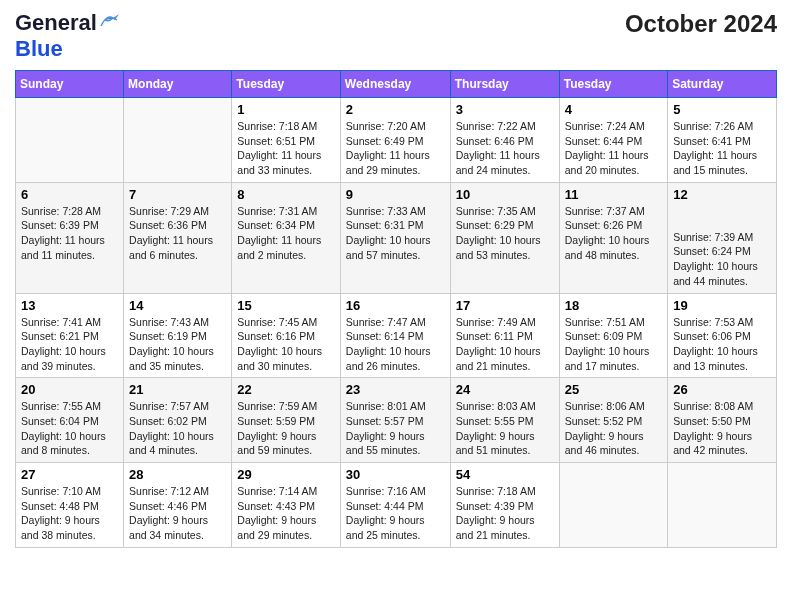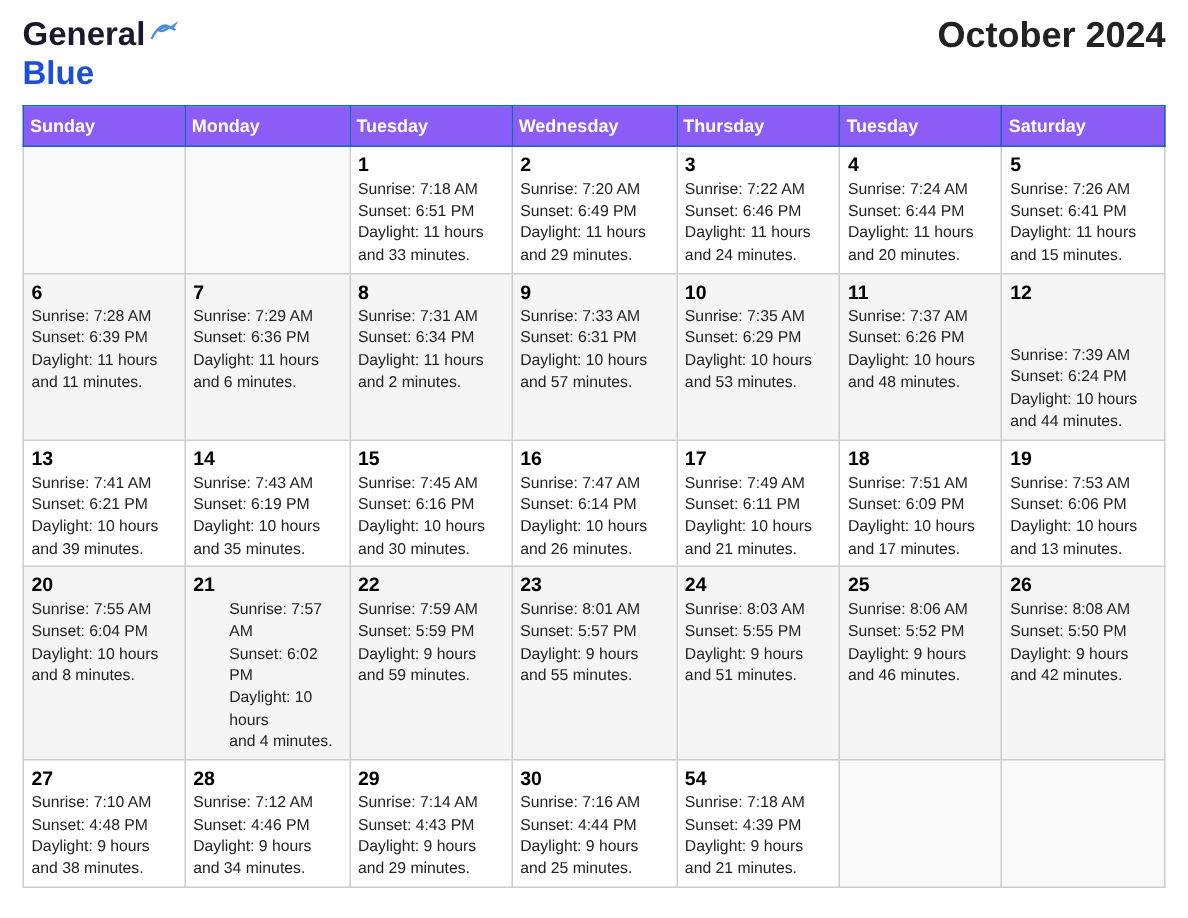--- a/index.html
+++ b/index.html
@@ -250,21 +250,21 @@
       <tr>
         <td>
           <span class="day-num">20</span>
           <div class="day-info" style="white-space: pre-line;">Sunrise: 7:55 AM
 Sunset: 6:04 PM
 Daylight: 10 hours
 and 8 minutes.</div>
         </td>
         <td>
           <span class="day-num">21</span>
-          <div class="day-info" style="white-space: pre-line; margin-left: 24px;">Sunrise: 7:57 AM
+          <div class="day-info" style="white-space: pre-line;">Sunrise: 7:57 AM
 Sunset: 6:02 PM
 Daylight: 10 hours
 and 4 minutes.</div>
         </td>
         <td>
           <span class="day-num">22</span>
           <div class="day-info" style="white-space: pre-line;">Sunrise: 7:59 AM
 Sunset: 5:59 PM
 Daylight: 9 hours
 and 59 minutes.</div>

